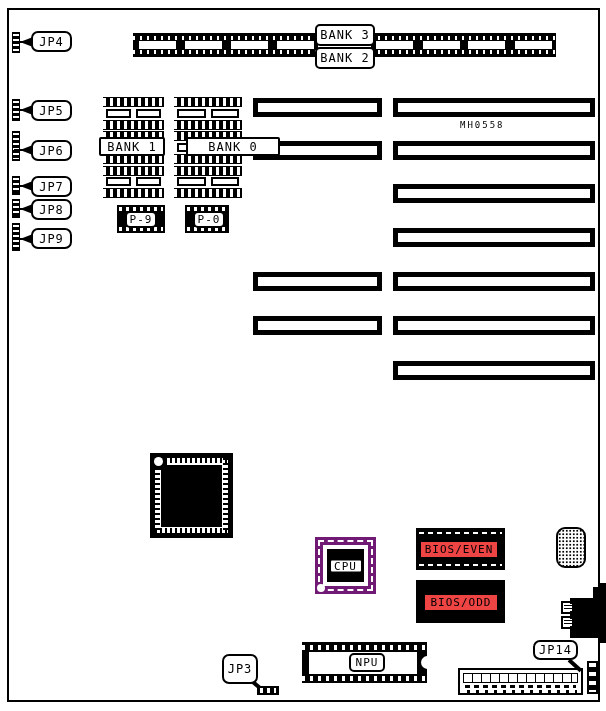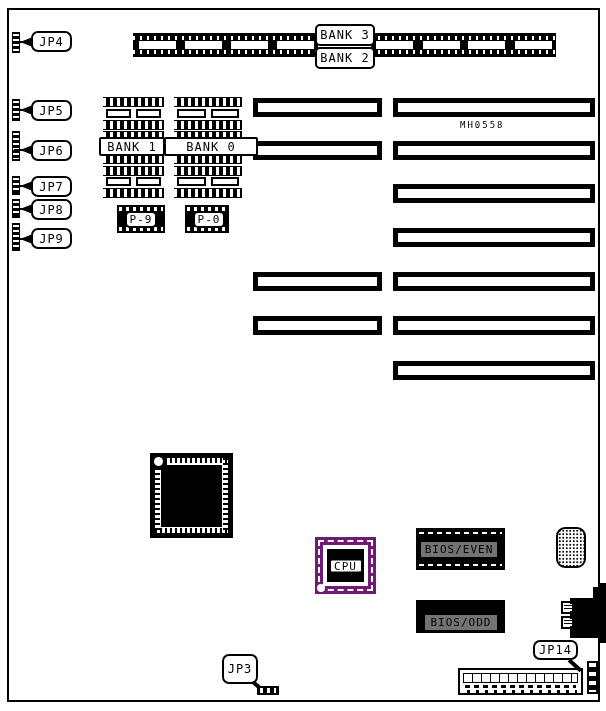--- a/index.html
+++ b/index.html
@@ -76,21 +76,21 @@
   .cpu-die { position:absolute; inset:12px; background:#000; }
   .cpu-label { position:absolute; left:50%; top:50%; transform:translate(-50%,-50%);
     width:34px; height:15px; background:#fff; border:2px solid #000; border-radius:3px; z-index:4;
     display:flex; align-items:center; justify-content:center; font-size:11px; letter-spacing:1px; }
 
   
   .bios { position:absolute; background:#000; }
   .bios.socketed::before, .bios.socketed::after { content:""; position:absolute; left:3px; right:3px;
     height:2px; background:repeating-linear-gradient(90deg,#fff 0 5px, transparent 5px 9px); }
   .bios.socketed::before { top:4px; } .bios.socketed::after { bottom:4px; }
-  .bios-label { position:absolute; background:#737373; border:2px solid #000;
+  .bios-label { position:absolute; background:#ef4444; border:2px solid #000;
     display:flex; align-items:center; justify-content:center; font-size:11px; letter-spacing:1px; }
 
   
   .crystal { position:absolute; border:2px solid #000; border-radius:9px; background-color:#fff;
     background-image:radial-gradient(circle 1px, #000 90%, transparent 100%);
     background-size:3.5px 3.5px; }
 
   
   .kbconn { position:absolute; background:#000;
     clip-path:polygon(0px 15px,23px 15px,23px 4px,30px 4px,30px 0px,36px 0px,36px 60px,30px 60px,30px 55px,0px 55px); }
@@ -208,21 +208,21 @@
       </div>
     <div class="prow"></div>
     <div class="prow"></div>
     <div class="crow">
         <i></i>
         <i></i>
       </div>
     <div class="prow"></div>
   </div>
   <div class="chiplabel" style="left:99px;top:137px;width:66px;height:19px;border-radius:2px">BANK 1</div>
-  <div class="chiplabel" style="left:164px;top:137px;width:94px;height:19px;border-radius:2px">BANK 0</div>
+  <div class="chiplabel" style="left:186px;top:137px;width:94px;height:19px;border-radius:2px">BANK 0</div>
 
   <div class="pchip" style="left:117px;top:205px;width:48px;height:28px">
     <div class="chiplabel" style="left:8px;top:6px;width:32px;height:17px;border-radius:5px;font-size:11px">P-9</div>
   </div>
   <div class="pchip" style="left:185px;top:205px;width:44px;height:28px">
     <div class="chiplabel" style="left:8px;top:6px;width:32px;height:17px;border-radius:5px;font-size:11px">P-0</div>
   </div>
 
   <div class="slot" style="left:253px;top:98px;width:129px;height:19px"></div>
   <div class="slot" style="left:253px;top:141px;width:129px;height:19px"></div>
@@ -248,30 +248,35 @@
   <div class="cpu" style="left:315px;top:537px;width:61px;height:57px">
     <div class="cpu-gap"></div>
     <div class="cpu-die"></div>
     <div class="cpu-label">CPU</div>
     <div class="dot1" style="left:2px;top:47px;width:8px;height:8px"></div>
   </div>
 
   <div class="bios socketed" style="left:416px;top:528px;width:89px;height:42px">
     <div class="bios-label" style="left:3px;top:12px;width:80px;height:19px">BIOS/EVEN</div>
   </div>
-  <div class="bios" style="left:416px;top:600px;width:89px;height:33px">
+  <div class="bios" style="left:416px;top:580px;width:89px;height:43px">
     <div class="bios-label" style="left:7px;top:13px;width:76px;height:19px">BIOS/ODD</div>
   </div>
 
   <div class="crystal" style="left:556px;top:527px;width:30px;height:41px"></div>
 
   <div class="kbconn" style="left:570px;top:583px;width:36px;height:60px"></div>
   <div class="plug" style="left:561px;top:601px"></div>
   <div class="plug" style="left:561px;top:616px"></div>
 
+  <div class="npusock" style="left:302px;top:642px;width:125px;height:41px">
+    <div class="npuband"></div>
+    <div class="npunotch"></div>
+    <div class="npu-label">NPU</div>
+  </div>
 
   <div class="callout" style="left:222px;top:654px;width:36px;height:30px">JP3</div>
   <div class="tline" style="left:247px;top:675px;width:17px;transform:rotate(40deg)"></div>
   <div class="jp3block" style="left:257px;top:686px;width:22px;height:9px"></div>
 
   <div class="header" style="left:458px;top:668px;width:125px;height:27px">
     <div class="sqrow"></div>
     <div class="dashrow"></div>
     <div class="dotrow"></div>
   </div>

